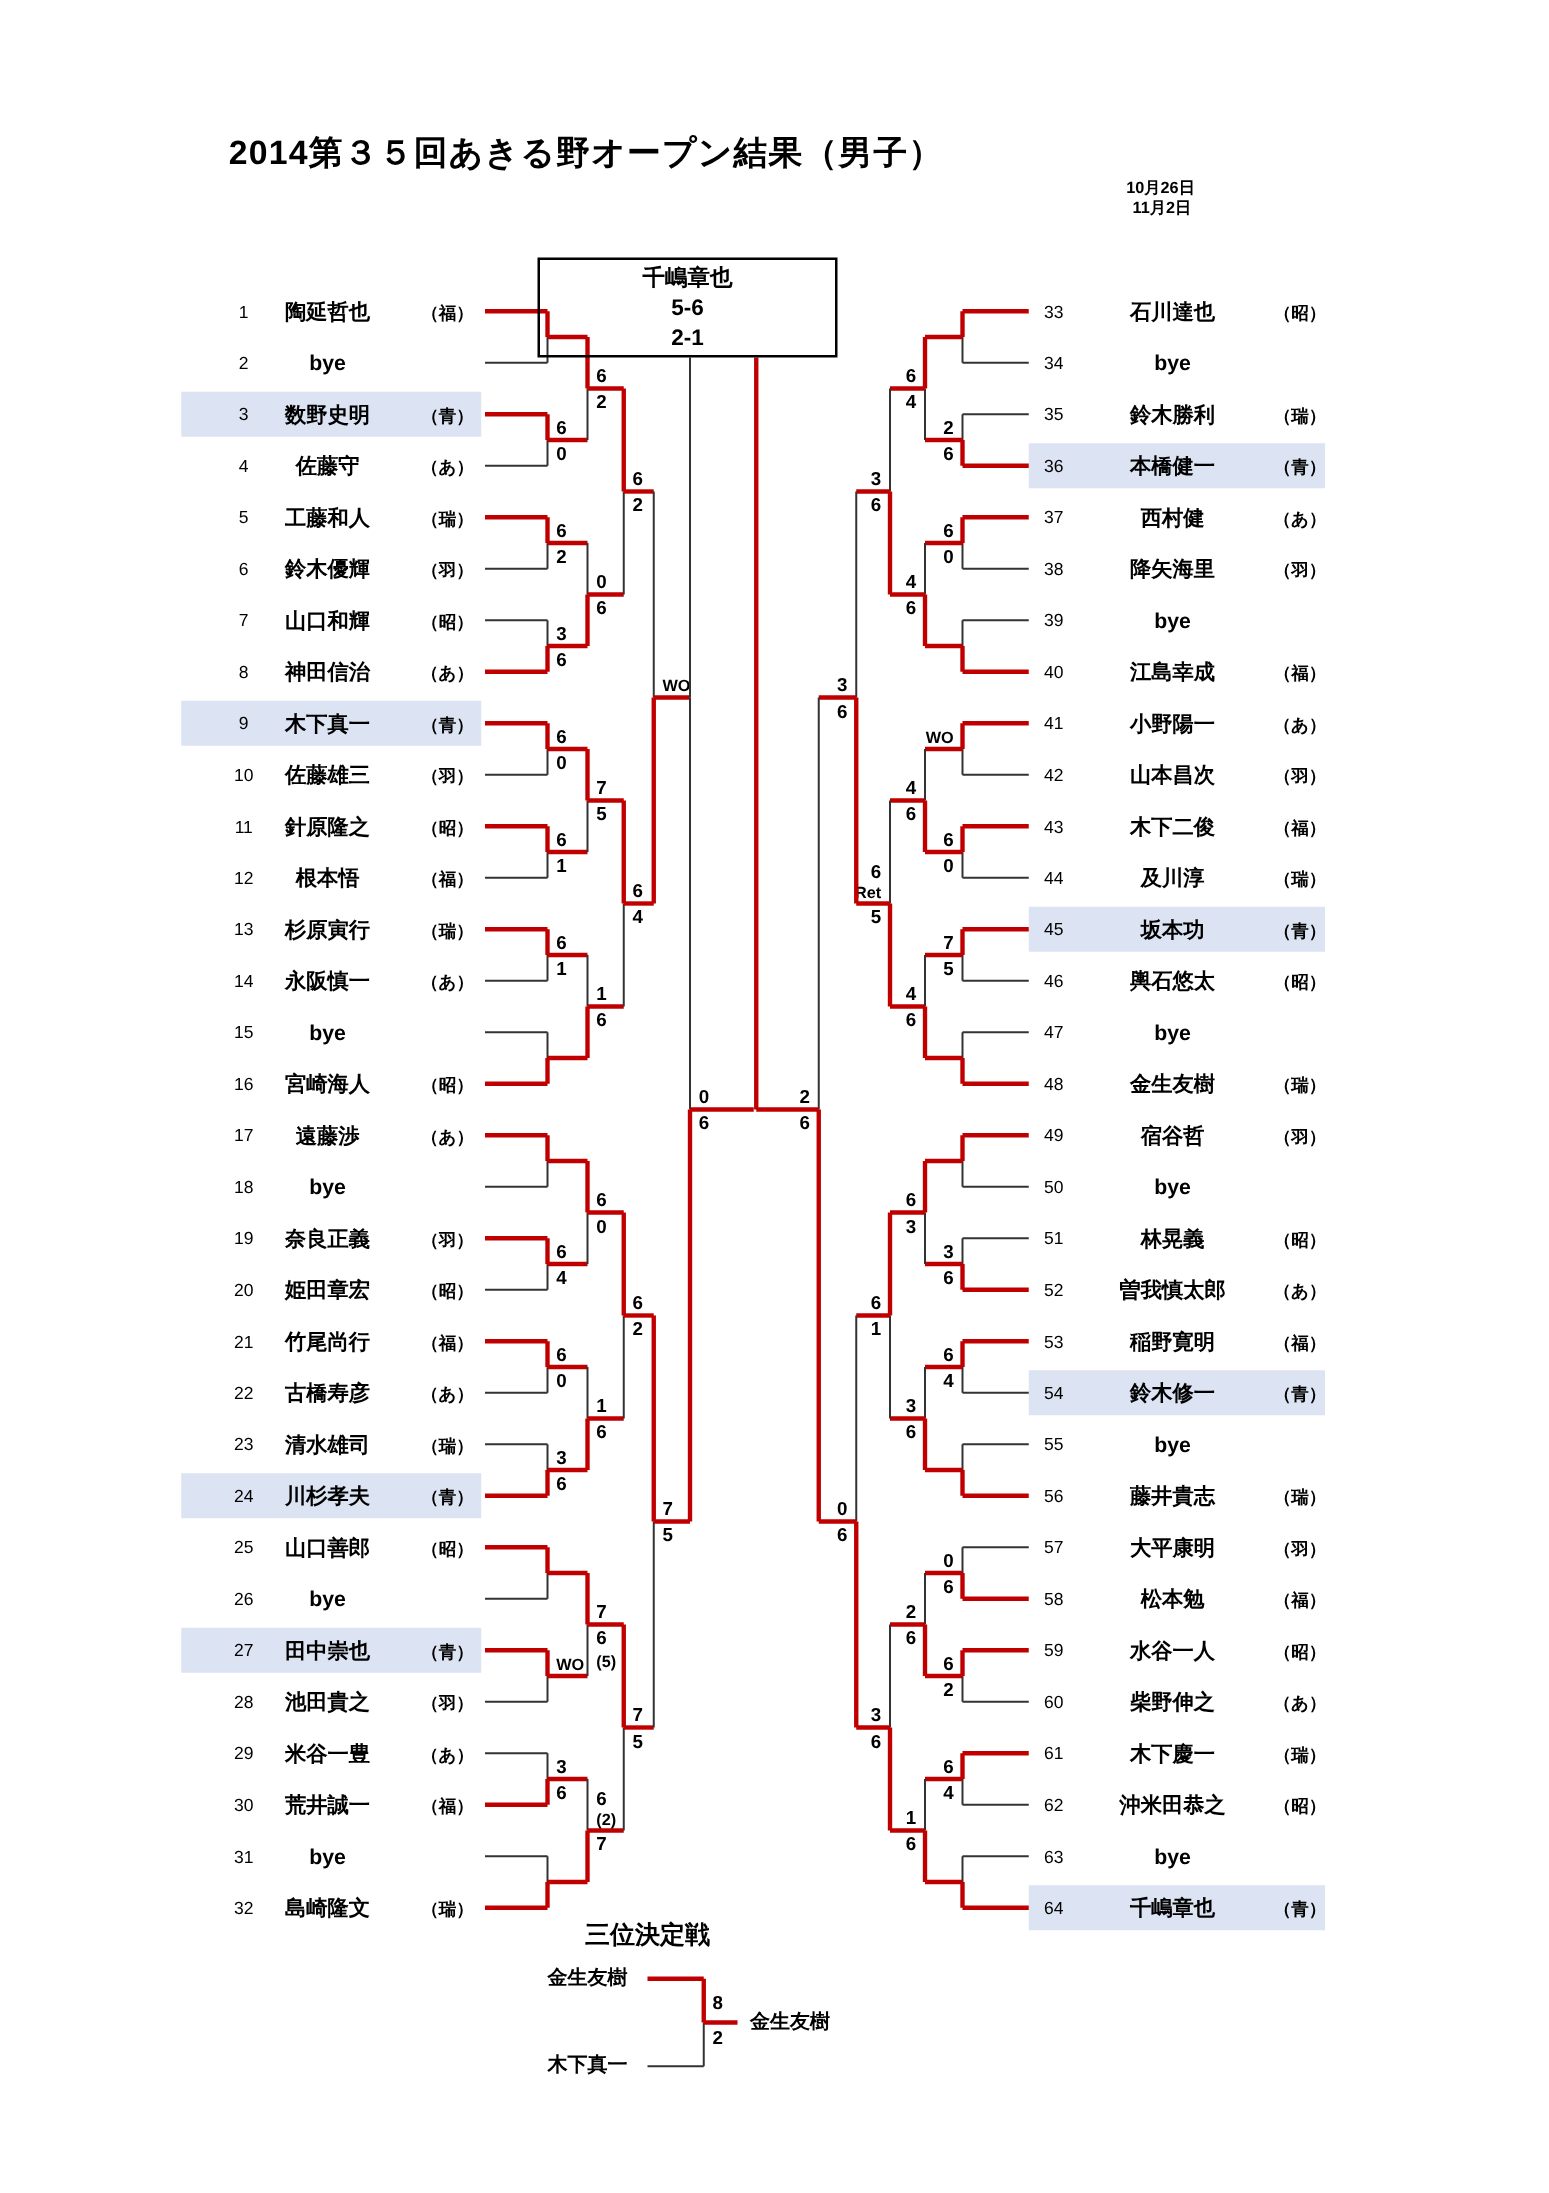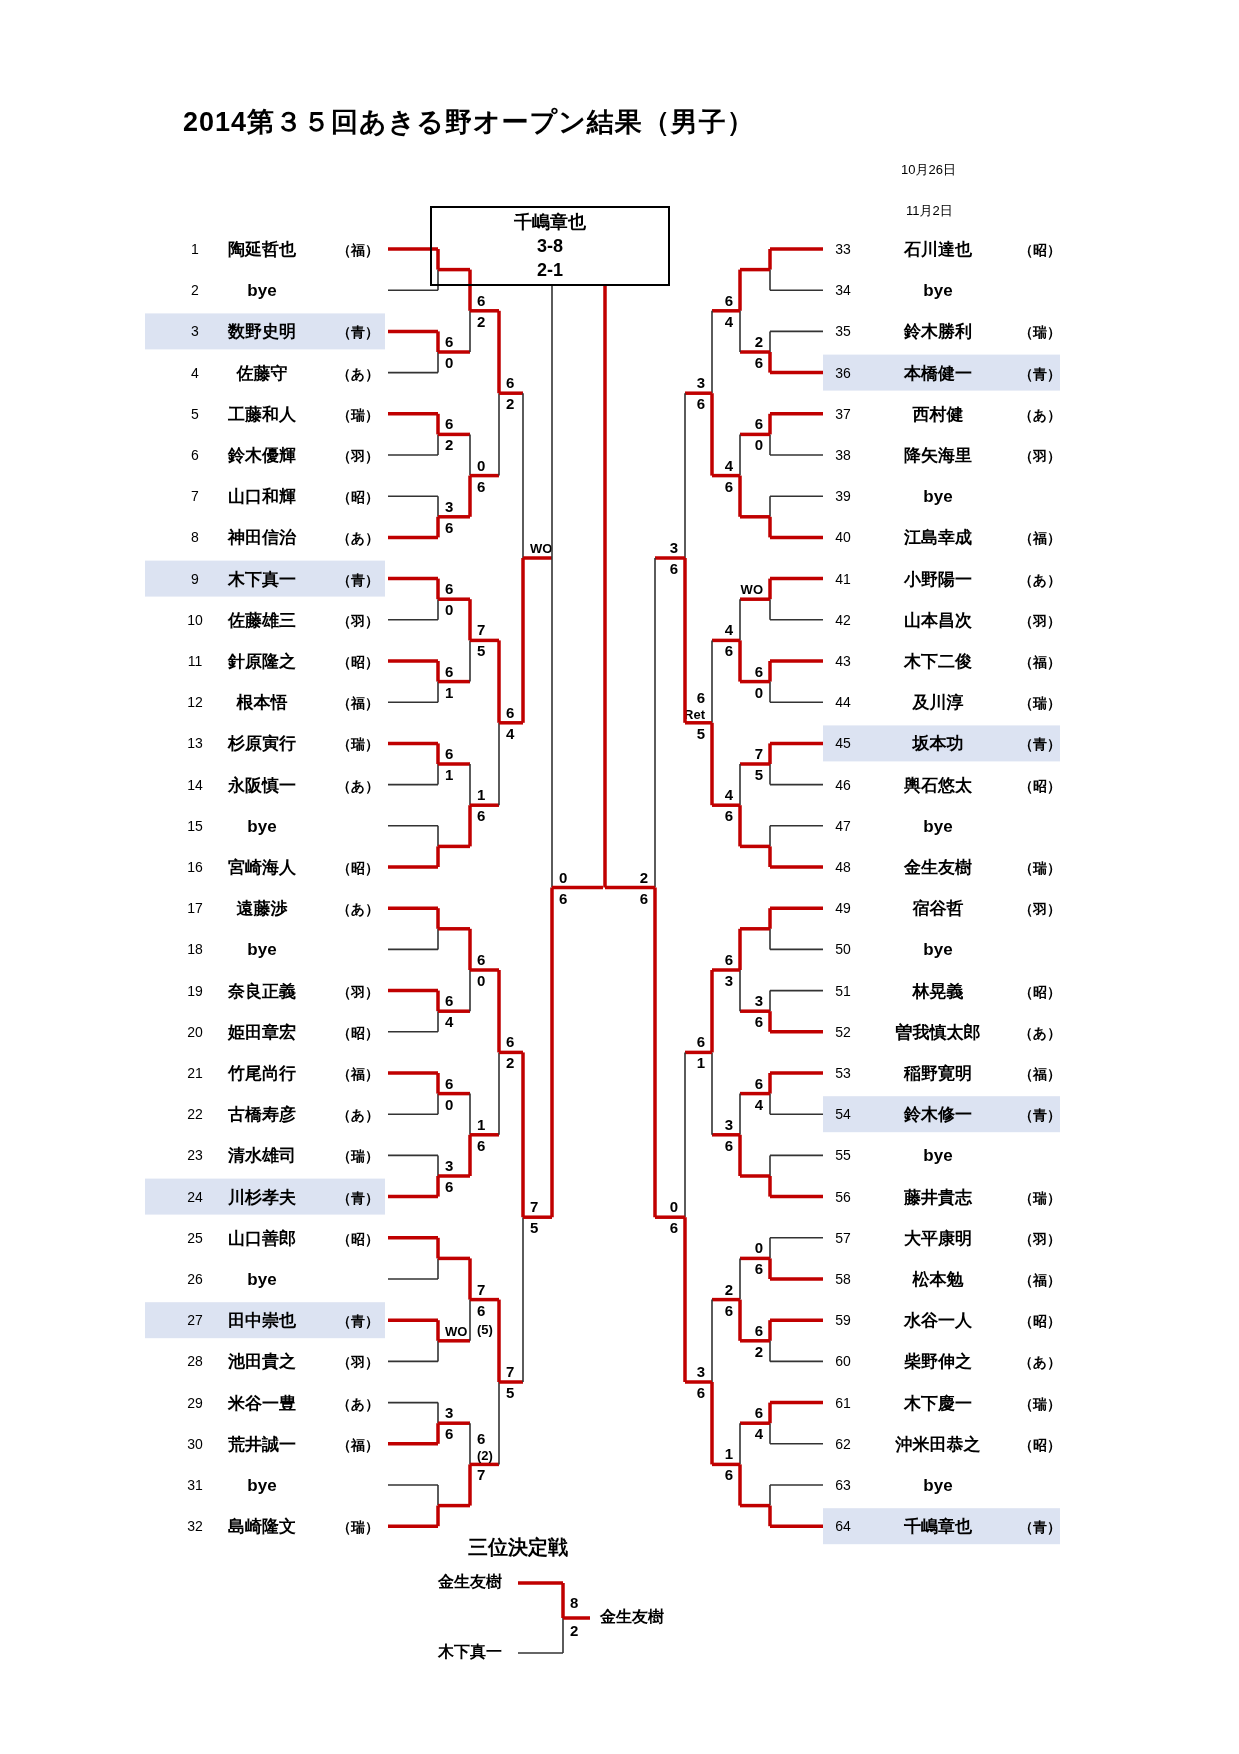--- a/index.html
+++ b/index.html
@@ -1,22 +1,22 @@
 <!DOCTYPE html>
 <html><head>
 <meta charset="utf-8">
 <style>
   html,body{margin:0;padding:0;background:#ffffff;}
   body{font-family:"Liberation Sans","DejaVu Sans",sans-serif;color:#000;}
   .page{position:relative;width:1239px;height:1754px;background:#fff;overflow:hidden;}
   .abs{position:absolute;}
   #page-title{left:183px;top:104px;font-size:27px;font-weight:bold;letter-spacing:1px;white-space:nowrap;}
-  .date-line{font-size:13px;font-weight:normal;white-space:nowrap;margin-top:20px;}
+  .date-line{font-size:13px;font-weight:bold;white-space:nowrap;}
   #date-1{left:901px;top:141px;}
-  #date-2{left:906px;top:182px;text-align:right;}
+  #date-2{left:906px;top:157px;text-align:right;}
   #champion-box{left:430px;top:206px;width:240px;height:80px;border:2px solid #000;box-sizing:border-box;
     display:flex;flex-direction:column;justify-content:center;align-items:center;}
   #champion-box div{font-size:18px;font-weight:bold;line-height:24px;}
   #bracket-svg{left:0;top:0;}
   svg text{font-family:"Liberation Sans","DejaVu Sans",sans-serif;}
   .tp-label{font-size:20px;font-weight:bold;}
   .tp-name{width:120px;text-align:center;font-size:16px;font-weight:bold;}
   .tp-score{font-size:15px;font-weight:bold;}
   .tp-winner{font-size:16px;font-weight:bold;white-space:nowrap;}
 </style>
@@ -574,21 +574,21 @@
       <line x1="563" y1="1618" x2="563" y2="1653" stroke="#333333" stroke-width="1.6"></line>
       <line x1="563" y1="1618" x2="590" y2="1618" stroke="#c00000" stroke-width="3.5"></line>
     </svg>
 
   <div id="page-title" class="abs">2014第３５回あきる野オープン結果（男子）</div>
   <div id="date-1" class="abs date-line">10月26日</div>
   <div id="date-2" class="abs date-line">11月2日</div>
 
   <div id="champion-box" class="abs">
     <div>千嶋章也</div>
-    <div>3-8</div>
+    <div>5-6</div>
     <div>2-1</div>
   </div>
 
   <div class="abs tp-label" style="left:468px;top:1534px;">三位決定戦</div>
   <div class="abs tp-name" style="left:410px;top:1572px;">金生友樹</div>
   <div class="abs tp-name" style="left:410px;top:1642px;">木下真一</div>
   <div class="abs tp-score" style="left:570px;top:1594px;">8</div>
   <div class="abs tp-score" style="left:570px;top:1622px;">2</div>
   <div class="abs tp-winner" style="left:600px;top:1607px;">金生友樹</div>
 </div>

